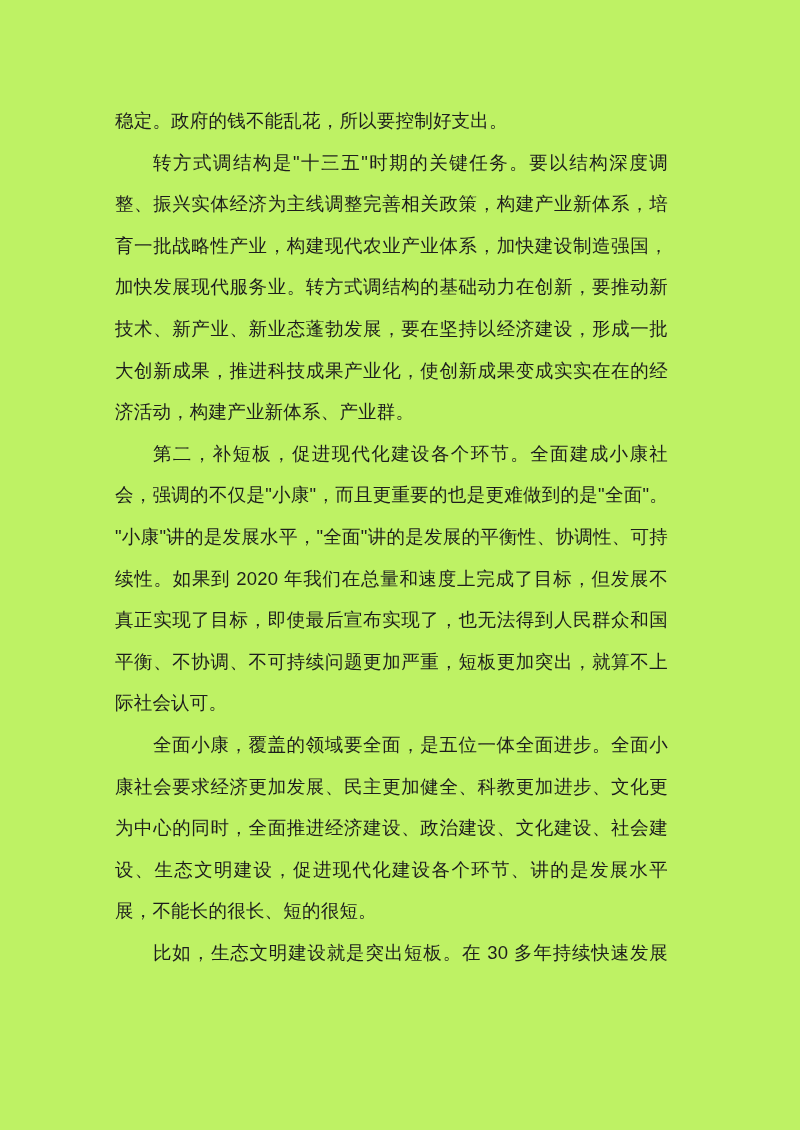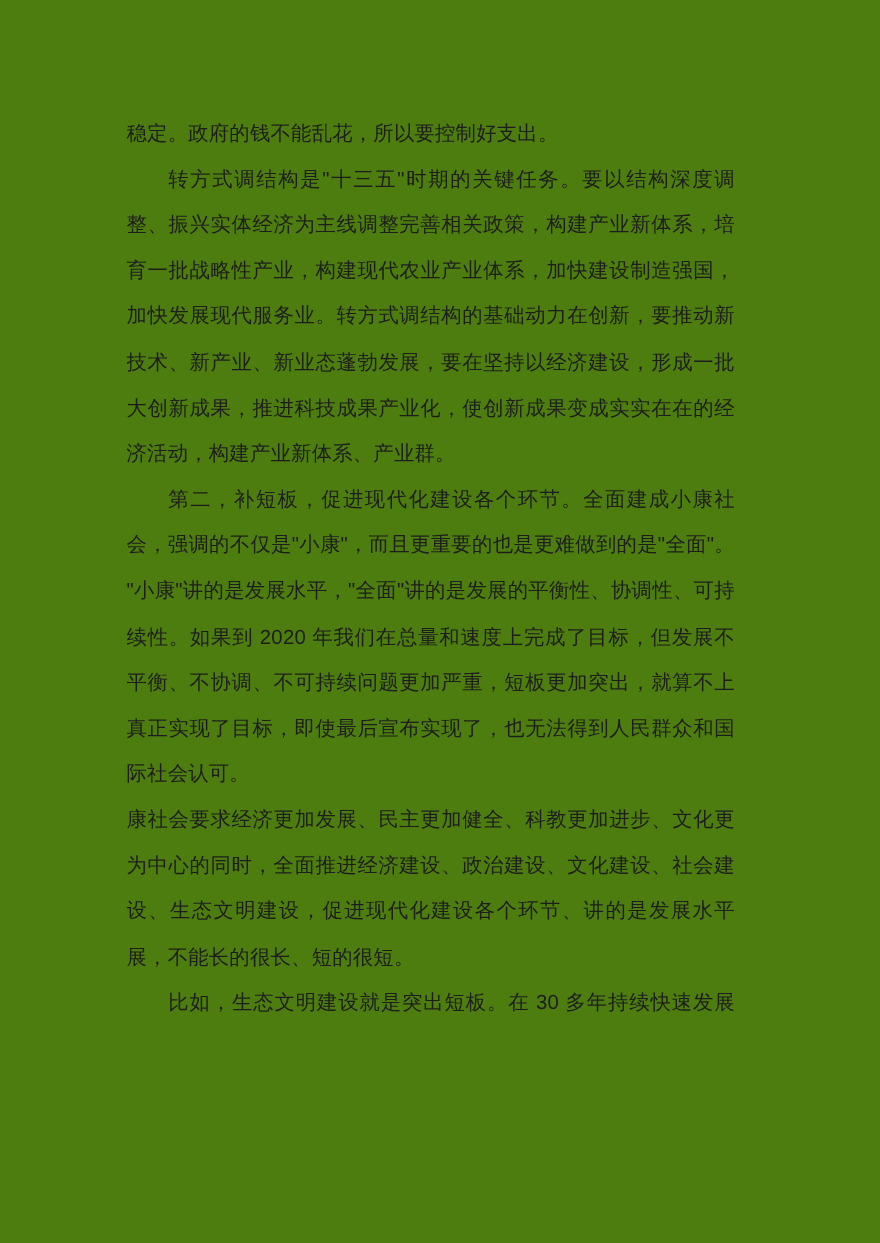--- a/index.html
+++ b/index.html
@@ -4,21 +4,21 @@
 <style>
   html, body {
     margin: 0;
     padding: 0;
     background: #ffffff;
   }
   .page {
     position: relative;
     width: 800px;
     height: 1130px;
-    background: #4d7c0f;
+    background: #bef264;
     overflow: hidden;
     font-family: "Liberation Sans", sans-serif;
   }
   .text-block {
     position: absolute;
     left: 115px;
     top: 100px;
     width: 553px;
     color: #1d1d1d;
     font-size: 18.5px;
@@ -50,22 +50,23 @@
       <div class="line">整、振兴实体经济为主线调整完善相关政策，构建产业新体系，培</div>
       <div class="line">育一批战略性产业，构建现代农业产业体系，加快建设制造强国，</div>
       <div class="line">加快发展现代服务业。转方式调结构的基础动力在创新，要推动新</div>
       <div class="line">技术、新产业、新业态蓬勃发展，要在坚持以经济建设，形成一批重</div>
       <div class="line">大创新成果，推进科技成果产业化，使创新成果变成实实在在的经</div>
       <div class="line short">济活动，构建产业新体系、产业群。</div>
       <div class="line indent">第二，补短板，促进现代化建设各个环节。全面建成小康社</div>
       <div class="line">会，强调的不仅是"小康"，而且更重要的也是更难做到的是"全面"。</div>
       <div class="line">"小康"讲的是发展水平，"全面"讲的是发展的平衡性、协调性、可持</div>
       <div class="line">续性。如果到 2020 年我们在总量和速度上完成了目标，但发展不</div>
+      <div class="line">真正实现了目标，即使最后宣布实现了，也无法得到人民群众和国</div>
       <div class="line">平衡、不协调、不可持续问题更加严重，短板更加突出，就算不上</div>
-      <div class="line">真正实现了目标，即使最后宣布实现了，也无法得到人民群众和国</div>
       <div class="line short">际社会认可。</div>
+      <div class="line indent">全面小康，覆盖的领域要全面，是五位一体全面进步。全面小</div>
       <div class="line">康社会要求经济更加发展、民主更加健全、科教更加进步、文化更</div>
       <div class="line">为中心的同时，全面推进经济建设、政治建设、文化建设、社会建</div>
       <div class="line">设、生态文明建设，促进现代化建设各个环节、讲的是发展水平</div>
       <div class="line short">展，不能长的很长、短的很短。</div>
       <div class="line indent">比如，生态文明建设就是突出短板。在 30 多年持续快速发展</div>
     </div>
 </div>
 
 </body></html>

